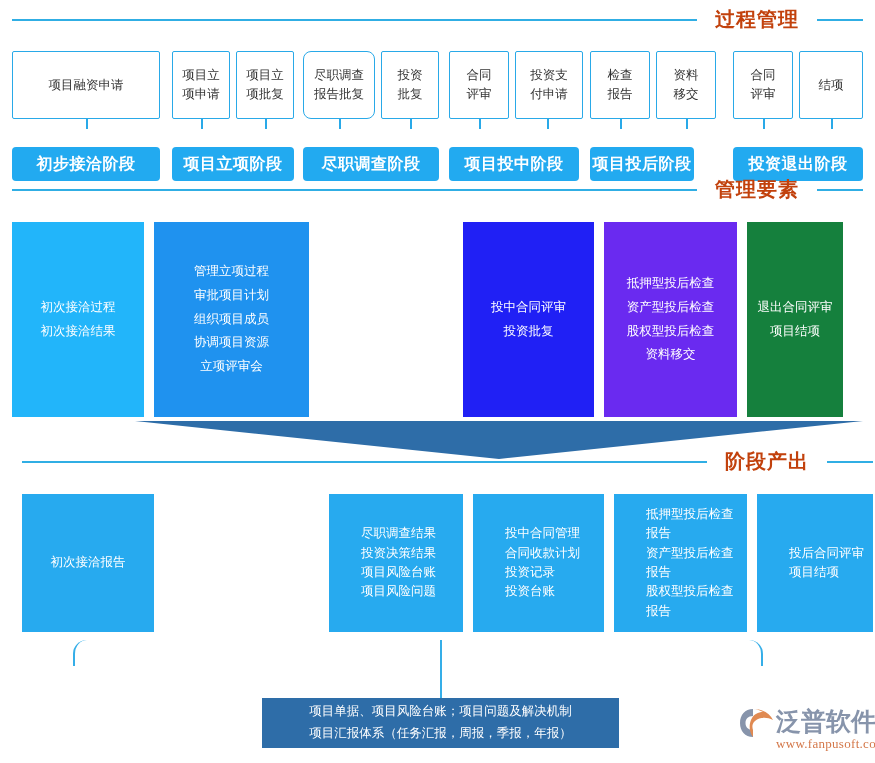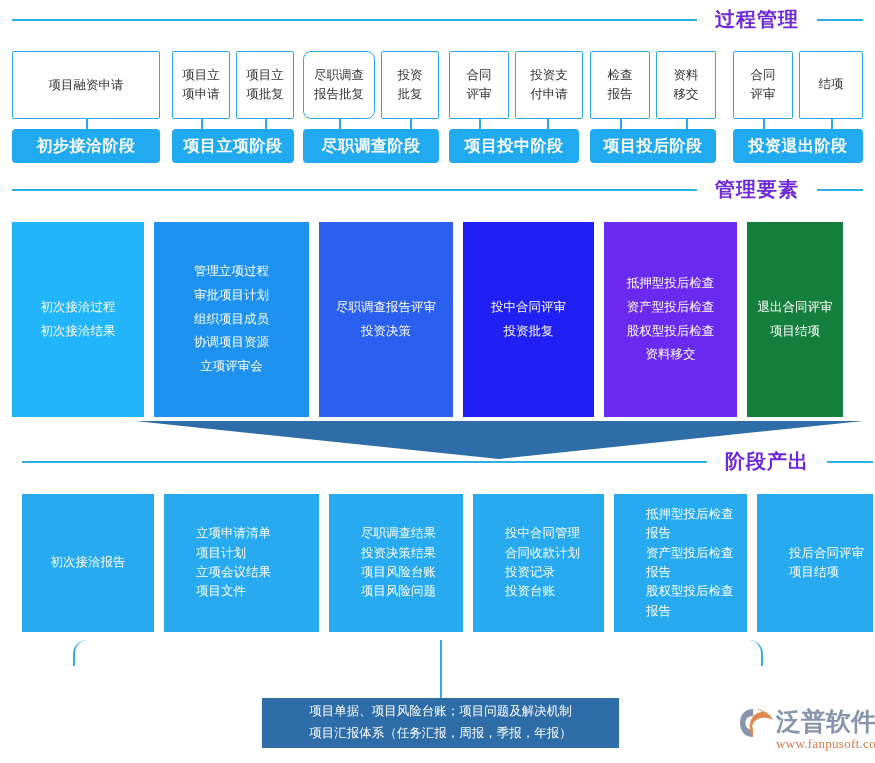--- a/index.html
+++ b/index.html
@@ -18,21 +18,21 @@
   }
   .section-head .rule{
     flex:1 1 auto;height:0;
     border-top:2px solid #30AEE4;
   }
   .section-head .rule.short{flex:0 0 46px;}
   .section-head .title{
     flex:0 0 auto;
     padding:0 18px;
     font-size:20px;font-weight:bold;
-    color:#6d28d9;
+    color:#c2410c;
     letter-spacing:1px;
     white-space:nowrap;
   }
 
   
   #process-section{position:absolute;left:12px;top:6px;width:851px;}
   .proc-docs{
     position:relative;
     height:68px;
     margin-top:18px;
@@ -50,21 +50,21 @@
     line-height:1.5;
   }
   .connectors{position:relative;height:10px;}
   .conn{
     position:absolute;top:0;width:2px;height:10px;background:#29A9E8;
   }
   .proc-stages{
     position:relative;height:34px;
   }
   .stage-btn{
-    position:absolute;top:0;height:34px;
+    position:absolute;top:18px;height:34px;
     background:#22AAF0;
     border-radius:4px;
     display:flex;align-items:center;justify-content:center;
     color:#fff;font-size:16px;font-weight:bold;
     letter-spacing:.5px;
     white-space:nowrap;
     text-align:right;
   }
 
   
@@ -216,21 +216,21 @@
         </div>
       </div>
       <div class="doc-box" style="left: 721px; width: 60px;">
         <div>
           <span style="display: block;">合同</span>
           <span style="display: block;">评审</span>
         </div>
       </div>
       <div class="doc-box" style="left: 787px; width: 64px;">
         <div>
-          <span style="display: block; font-family: Liberation Mono, monospace;">结项</span>
+          <span style="display: block;">结项</span>
         </div>
       </div>
     </div>
   <div class="connectors" id="proc-conns">
       <div class="conn" style="left: 74px;"></div>
       <div class="conn" style="left: 189px;"></div>
       <div class="conn" style="left: 253px;"></div>
       <div class="conn" style="left: 327px;"></div>
       <div class="conn" style="left: 398px;"></div>
       <div class="conn" style="left: 467px;"></div>
@@ -238,21 +238,21 @@
       <div class="conn" style="left: 608px;"></div>
       <div class="conn" style="left: 674px;"></div>
       <div class="conn" style="left: 751px;"></div>
       <div class="conn" style="left: 819px;"></div>
     </div>
   <div class="proc-stages" id="proc-stages">
       <div class="stage-btn" style="left: 0px; width: 148px;">初步接洽阶段</div>
       <div class="stage-btn" style="left: 160px; width: 122px;">项目立项阶段</div>
       <div class="stage-btn" style="left: 291px; width: 136px;">尽职调查阶段</div>
       <div class="stage-btn" style="left: 437px; width: 130px;">项目投中阶段</div>
-      <div class="stage-btn" style="left: 578px; width: 126px;">项目投后阶段</div>
+      <div class="stage-btn" style="left: 578px; width: 104px;">项目投后阶段</div>
       <div class="stage-btn" style="left: 721px; width: 130px;">投资退出阶段</div>
     </div>
 </div>
 
 <div id="elements-section">
   <div class="section-head">
     <div class="rule"></div>
     <div class="title">管理要素</div>
     <div class="rule short"></div>
   </div>
@@ -261,24 +261,20 @@
         <span class="ln">初次接洽过程</span>
         <span class="ln">初次接洽结果</span>
       </div>
       <div class="elem-box" style="left: 142px; width: 155px; background: rgb(31, 146, 239);">
         <span class="ln">管理立项过程</span>
         <span class="ln">审批项目计划</span>
         <span class="ln">组织项目成员</span>
         <span class="ln">协调项目资源</span>
         <span class="ln">立项评审会</span>
       </div>
-      <div class="elem-box" style="left: 307px; width: 134px; background: rgb(42, 95, 240);">
-        <span class="ln">尽职调查报告评审</span>
-        <span class="ln">投资决策</span>
-      </div>
       <div class="elem-box" style="left: 451px; width: 131px; background: rgb(32, 32, 245);">
         <span class="ln">投中合同评审</span>
         <span class="ln">投资批复</span>
       </div>
       <div class="elem-box" style="left: 592px; width: 133px; background: rgb(106, 42, 240);">
         <span class="ln">抵押型投后检查</span>
         <span class="ln">资产型投后检查</span>
         <span class="ln">股权型投后检查</span>
         <span class="ln">资料移交</span>
       </div>
@@ -295,26 +291,20 @@
 <div id="output-section">
   <div class="section-head">
     <div class="rule"></div>
     <div class="title">阶段产出</div>
     <div class="rule short"></div>
   </div>
   <div class="out-row" id="out-row">
       <div class="out-box center" style="left: 0px; width: 132px;">
         <span class="ln">初次接洽报告</span>
       </div>
-      <div class="out-box leftish" style="left: 142px; width: 155px;">
-        <span class="ln">立项申请清单</span>
-        <span class="ln">项目计划</span>
-        <span class="ln">立项会议结果</span>
-        <span class="ln">项目文件</span>
-      </div>
       <div class="out-box leftish" style="left: 307px; width: 134px; text-align: right;">
         <span class="ln">尽职调查结果</span>
         <span class="ln">投资决策结果</span>
         <span class="ln">项目风险台账</span>
         <span class="ln">项目风险问题</span>
       </div>
       <div class="out-box leftish" style="left: 451px; width: 131px;">
         <span class="ln">投中合同管理</span>
         <span class="ln">合同收款计划</span>
         <span class="ln">投资记录</span>

